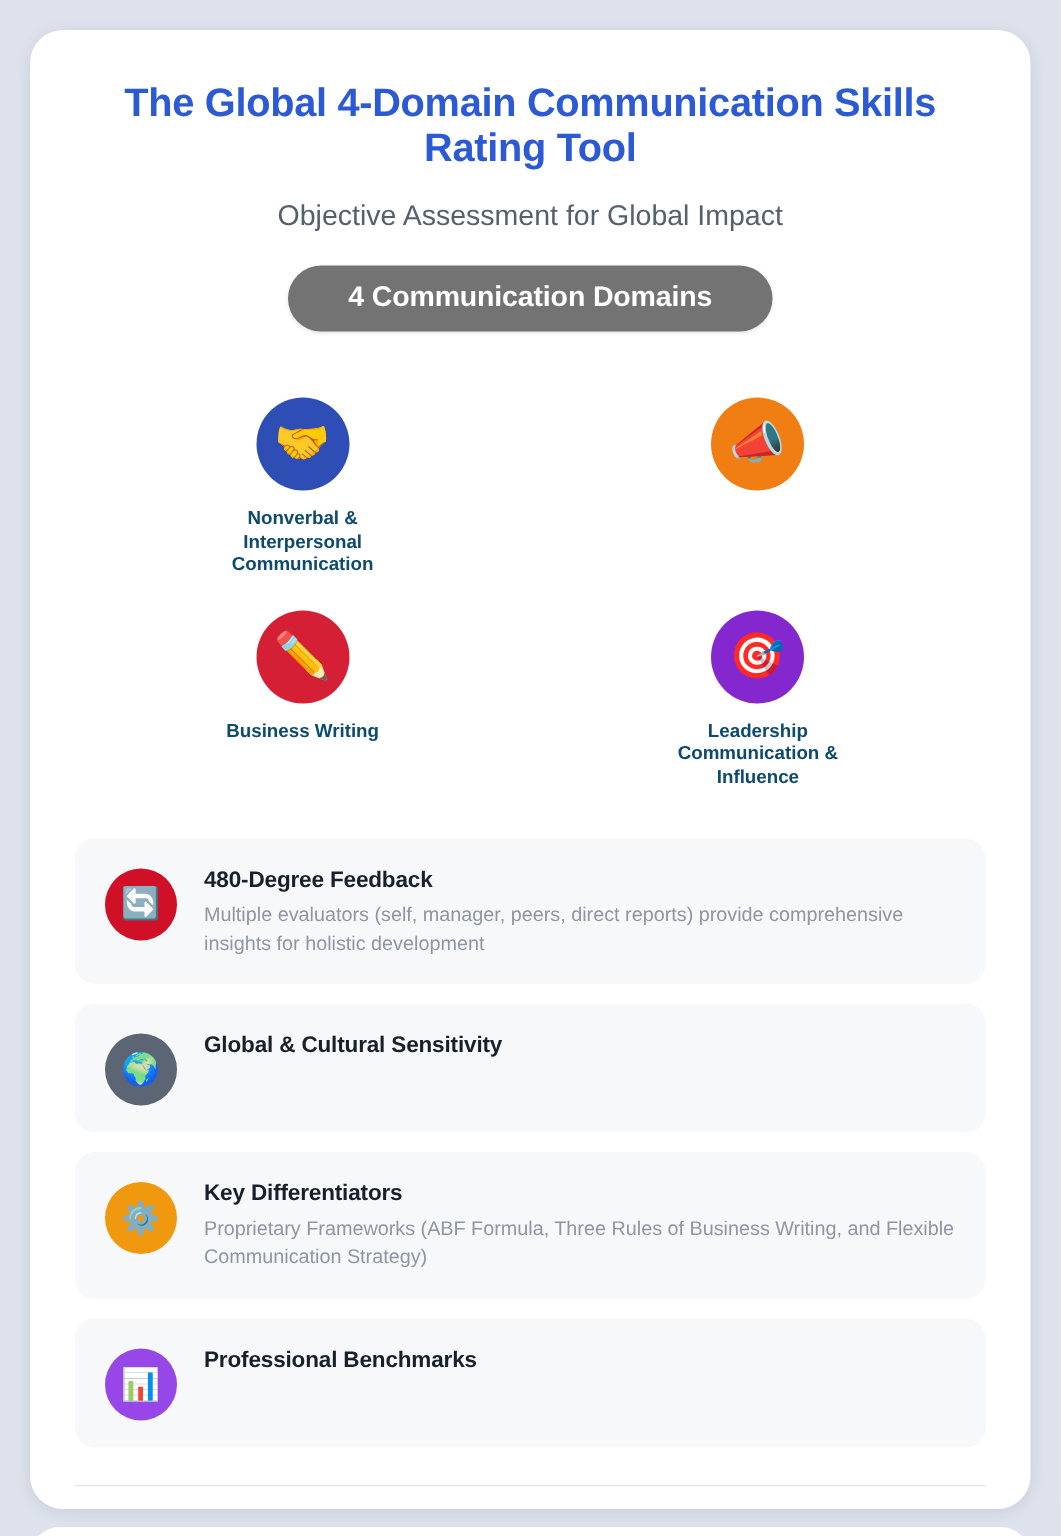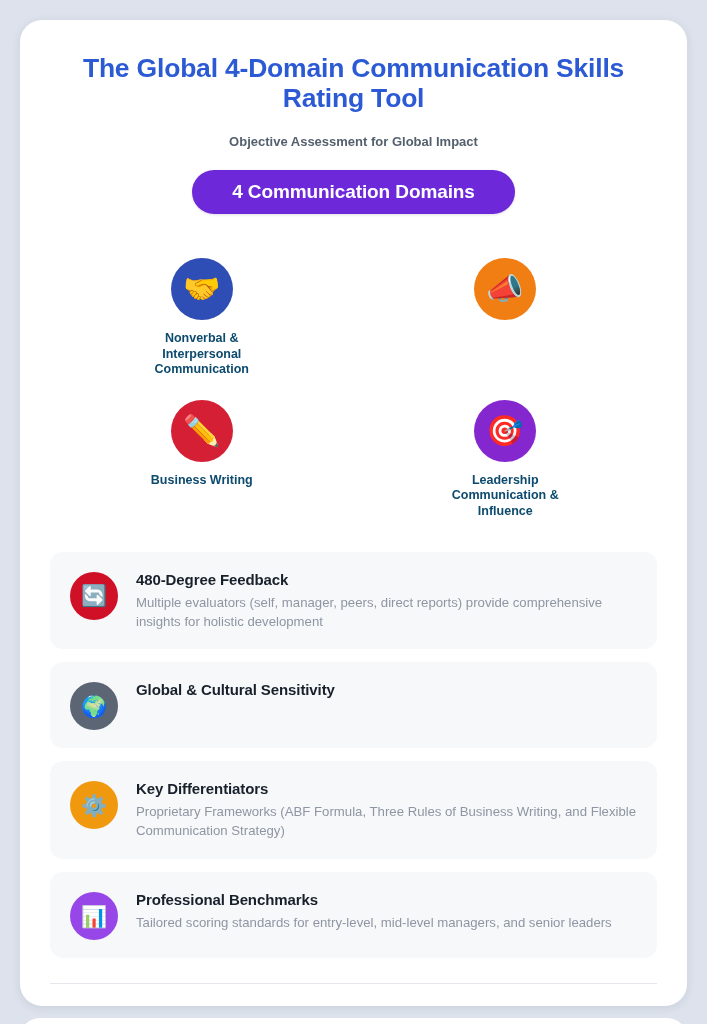--- a/index.html
+++ b/index.html
@@ -48,22 +48,22 @@
     font-size: 26.5px;
     font-weight: bold;
     letter-spacing: -0.2px;
     line-height: 1.15;
     padding: 3px 0 0 0;
   }
 
   .subtitle {
     text-align: center;
     color: #55606e;
-    font-size: 13px;
-    font-weight: bold;
+    font-size: 19px;
+    font-weight: normal;
     margin-top: 20px;
   }
 
   .badge-wrap {
     display: flex;
     justify-content: center;
     margin-top: 21px;
   }
 
   .badge {
@@ -184,21 +184,21 @@
 
 <div class="page">
 
   <div class="main-card">
 
     <h1 class="title" style="color: rgb(43, 90, 212);">The Global 4-Domain Communication Skills Rating Tool</h1>
 
     <div class="subtitle">Objective Assessment for Global Impact</div>
 
     <div class="badge-wrap">
-      <button class="badge" style="background: #6d28d9;">4 Communication Domains</button>
+      <button class="badge" style="background: #737373;">4 Communication Domains</button>
     </div>
 
     <div class="domains">
 
       <div class="domain">
         <div class="domain-icon" style="background: rgb(47, 78, 181);">🤝</div>
         <div class="domain-label">Nonverbal &amp; Interpersonal Communication</div>
       </div>
 
       <div class="domain">
@@ -239,21 +239,20 @@
         <div class="feature-text">
           <div class="feature-title">Key Differentiators</div>
           <div class="feature-desc">Proprietary Frameworks (ABF Formula, Three Rules of Business Writing, and Flexible Communication Strategy)</div>
         </div>
       </div>
 
       <div class="feature">
         <div class="feature-icon" style="background: rgb(151, 71, 232);">📊</div>
         <div class="feature-text">
           <div class="feature-title">Professional Benchmarks</div>
-          <div class="feature-desc">Tailored scoring standards for entry-level, mid-level managers, and senior leaders</div>
         </div>
       </div>
 
     </div>
 
     <hr class="divider">
 
     <div class="footer">Developed by Lucille Ossai © 2025. All rights reserved. Do not reproduce or distribute without explicit permission.</div>
 
   </div>

